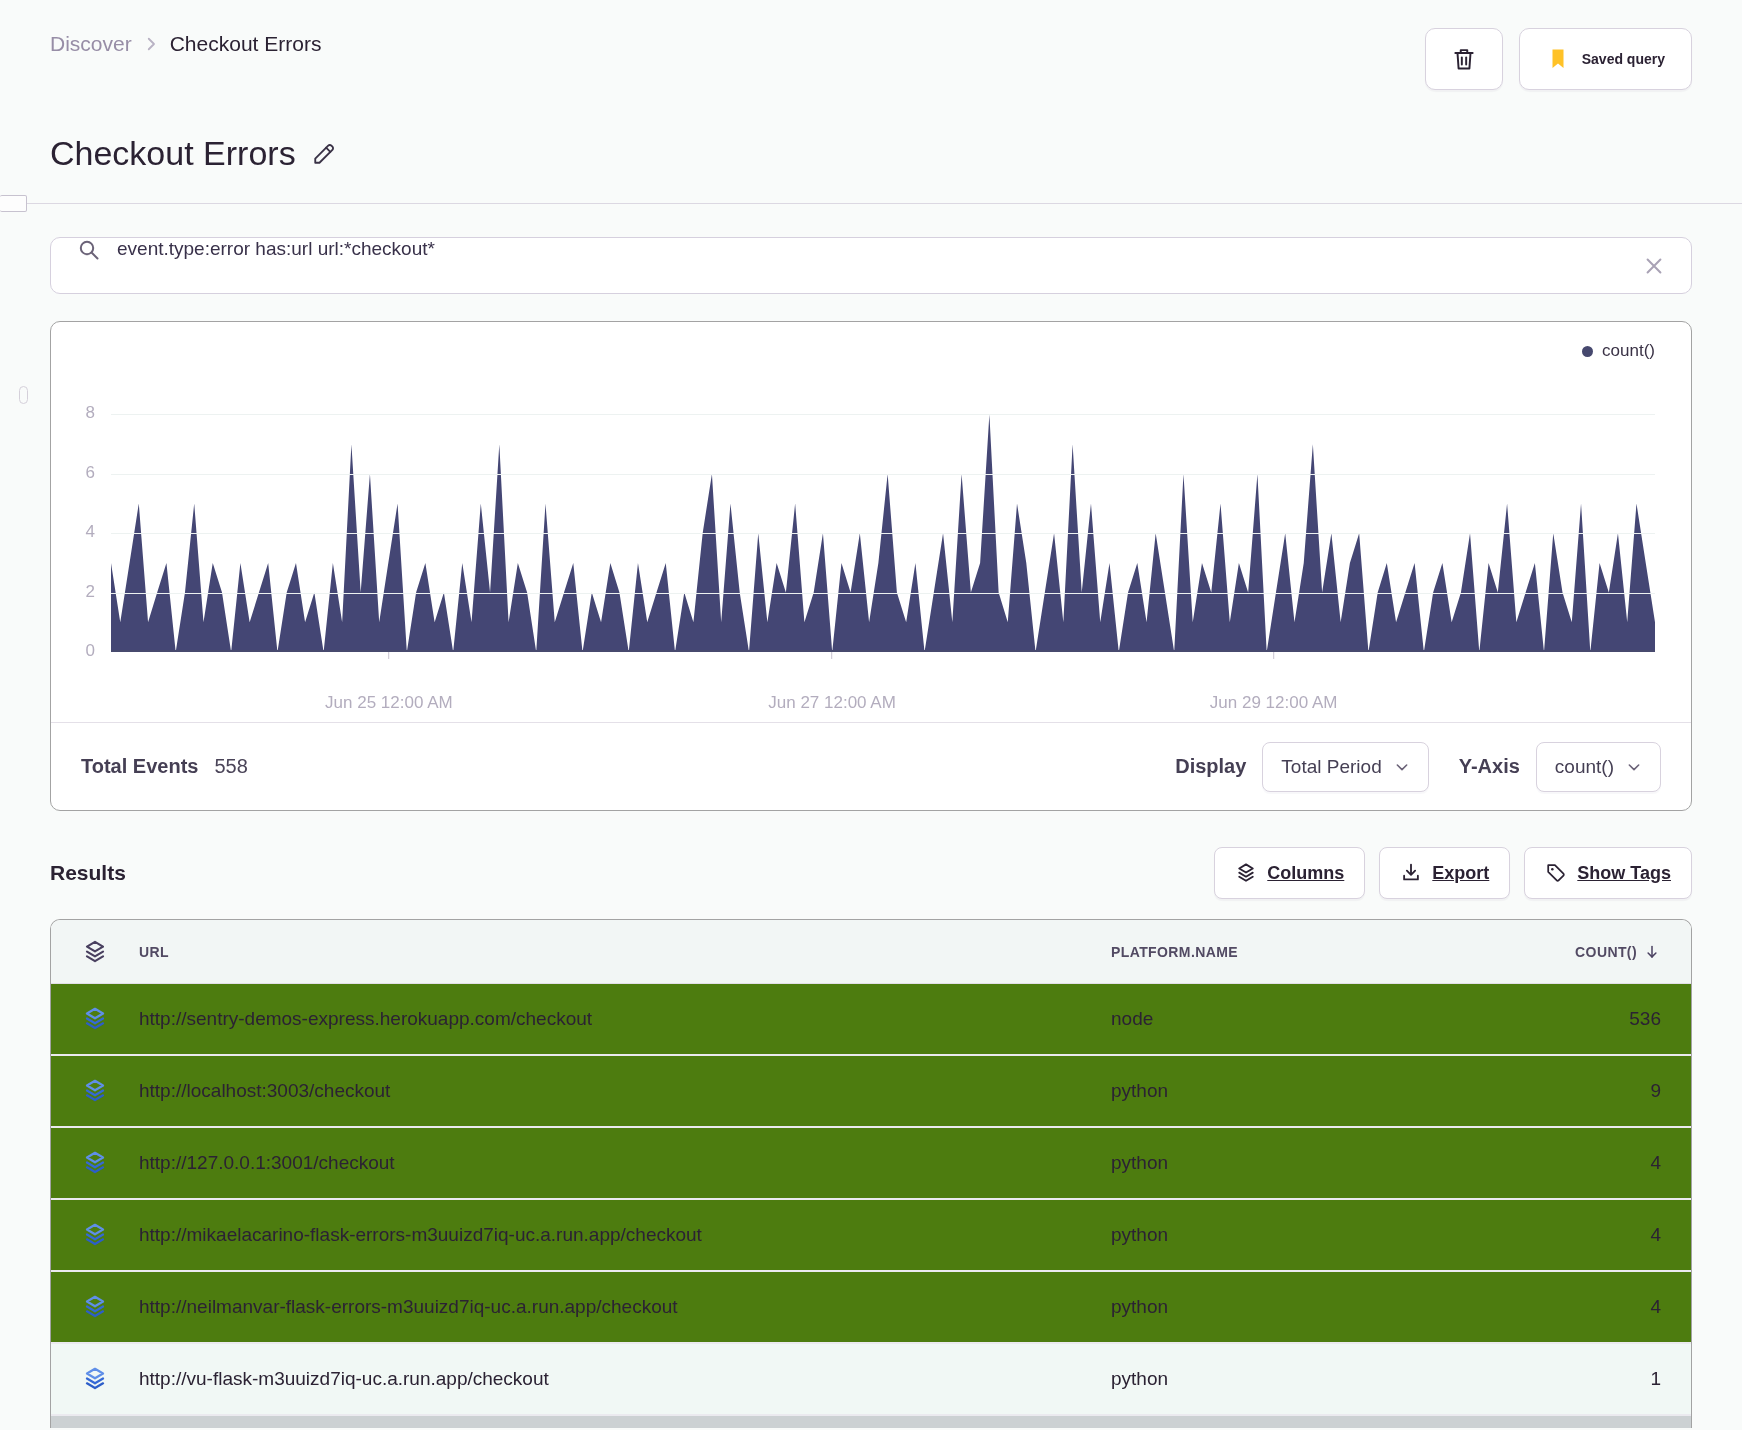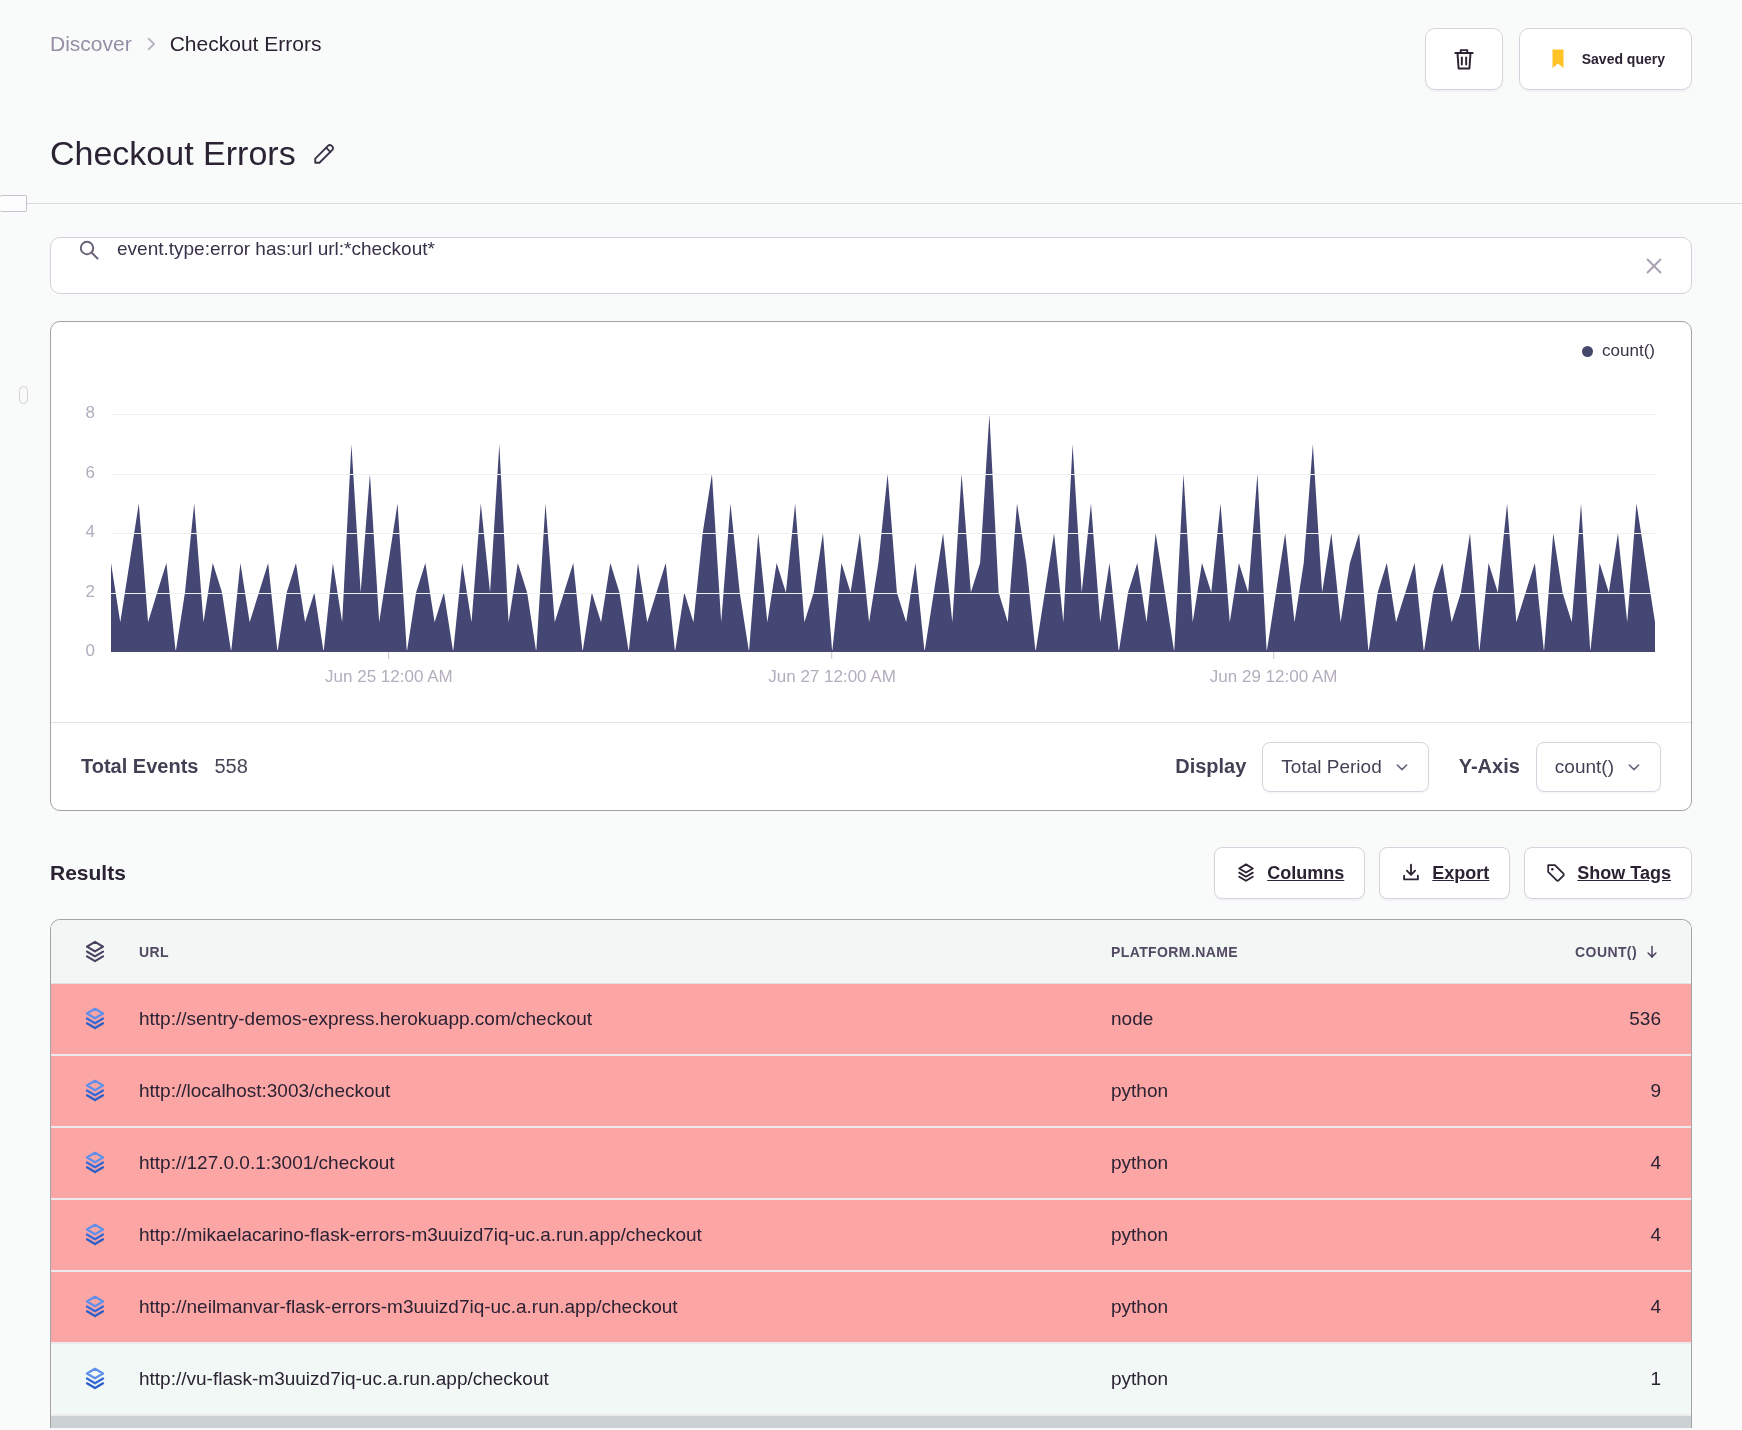--- a/index.html
+++ b/index.html
@@ -52,21 +52,21 @@
   .legend-label { font-size:17px; color:#3a3246; }
   .chart-region { position:relative; height:288px; margin:0 36px 0 60px; }
   .gridline { position:absolute; left:0; width:100%; height:1px; background:#edf2f1; }
   .baseline { position:absolute; left:0; bottom:0; width:100%; height:2px; background:#474a6e; }
   .y-gutter { position:absolute; left:-60px; top:0; width:44px; height:100%; }
   .y-label { position:absolute; right:0; transform:translateY(-11px); font-size:17px; color:#b3adbe; }
   .area-svg { position:absolute; left:0; top:0; width:100%; height:100%; }
   .x-axis { position:relative; height:52px; margin:0 36px 0 60px; }
   .x-tick { position:absolute; top:0; transform:translateX(-50%); display:flex; flex-direction:column; align-items:center; gap:8px; }
   .tickmark { width:1px; height:7px; background:#c9c4d0; display:block; }
-  .x-label { font-size:17px; color:#b3adbe; white-space:nowrap; }
+  .x-label { font-size:17px; color:#b3adbe; white-space:nowrap;margin-top:26px; }
   .chart-footer {
     margin-top:auto; border-top:1px solid #e4e0e8; height:88px;
     display:flex; align-items:center; justify-content:space-between; padding:0 30px;
   }
   .total-events { display:flex; align-items:baseline; gap:16px; font-size:20px; }
   .total-events-label { font-weight:bold; color:#453f54; }
   .total-events-value { color:#4a4458; }
   .footer-controls { display:flex; align-items:center; gap:16px; }
   .control-label { font-size:20px; font-weight:bold; color:#453f54; margin-left:14px; }
   .dropdown {
@@ -81,21 +81,21 @@
   .results-actions { display:flex; gap:14px; }
   .btn-sm { height:52px; padding:0 20px; border-radius:8px; font-size:18px; gap:10px;text-decoration:underline; }
 
   
   .table-card { margin-top:20px; border-radius:10px 10px 0 0; overflow:hidden; border-bottom:none; }
   .tgrid { display:grid; grid-template-columns:88px 1fr 360px 220px; align-items:center; }
   .thead { background:#f2f6f5; height:64px; border-bottom:1px solid #e2dfe6; }
   .th { font-size:14px; font-weight:bold; letter-spacing:0.4px; color:#524a63; cursor:pointer; }
   .th-count { justify-self:end; padding-right:30px; display:flex; align-items:center; gap:6px; }
   .cell-icon { justify-self:center; display:flex; align-items:center; cursor:pointer; }
-  .trow { height:72px; border-bottom:2px solid #ebeaef; background:#fca5a5; }
+  .trow { height:72px; border-bottom:2px solid #ebeaef; background:#4d7c0f; }
   .trow.highlighted { background:#f1f8f5; }
   .td-url, .td-platform { font-size:19px; color:#2b2233; white-space:nowrap; overflow:hidden; }
   .td-count { font-size:19px; color:#2b2233; justify-self:end; padding-right:30px; }
   .bottom-band { height:12px; background:#ccd1d3; }
 
   svg { display:block; }
 </style>
 </head>
 <body>
 

